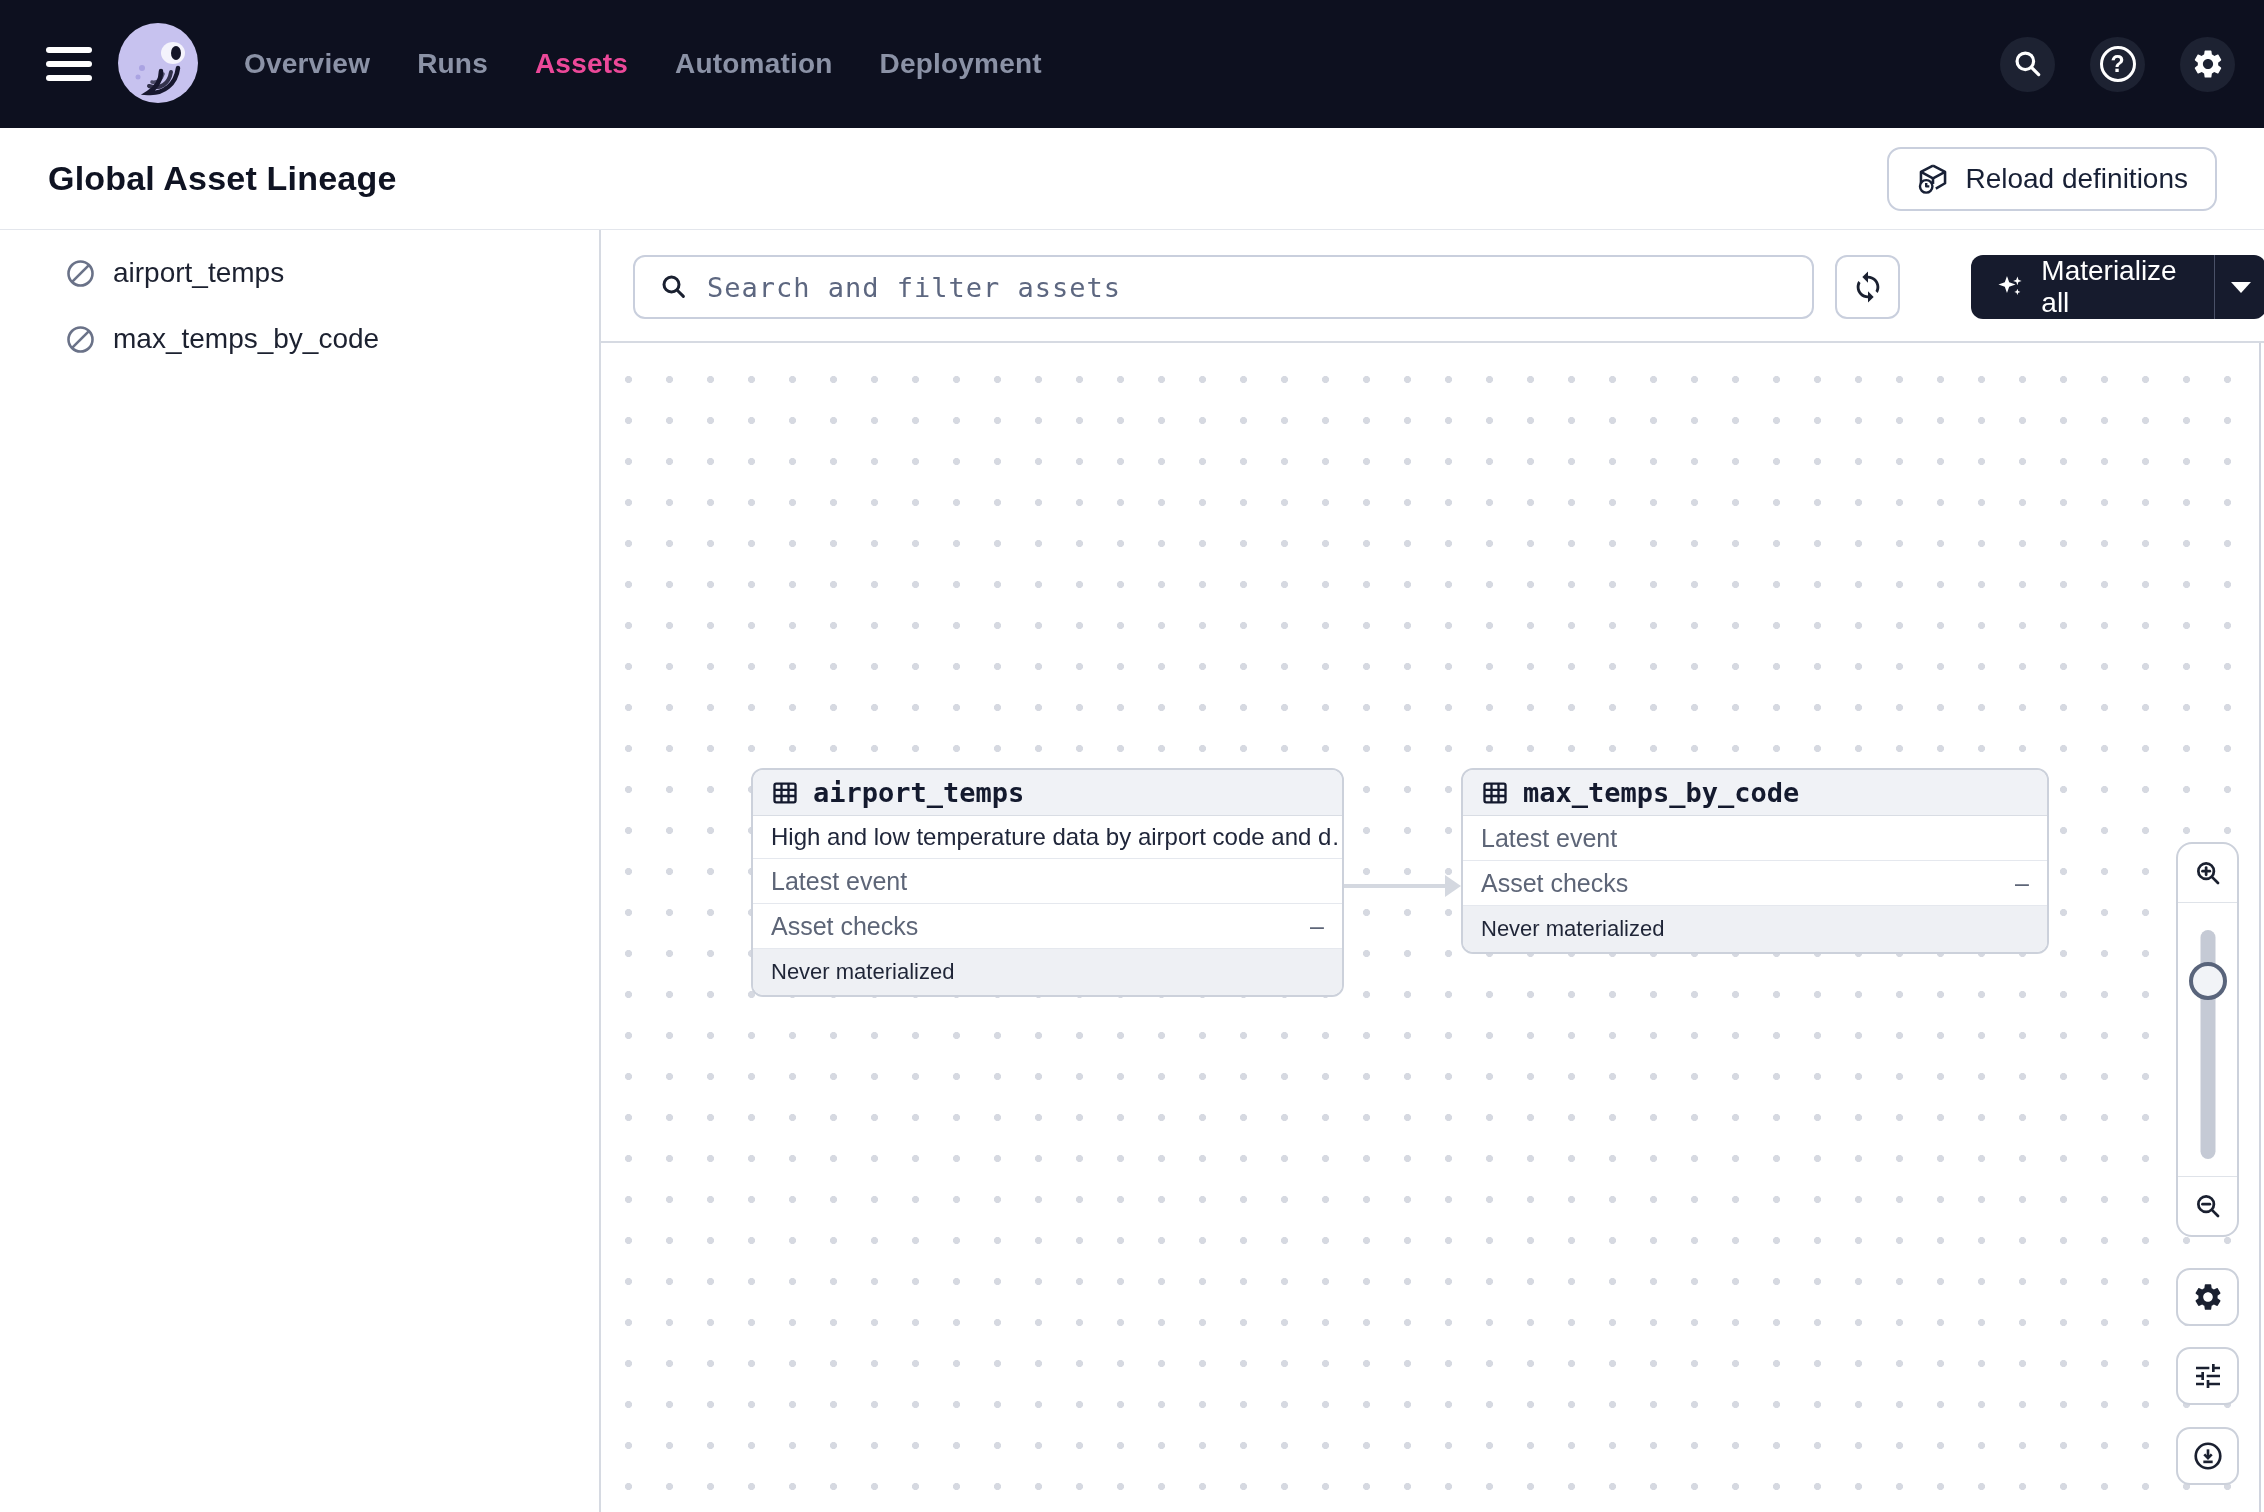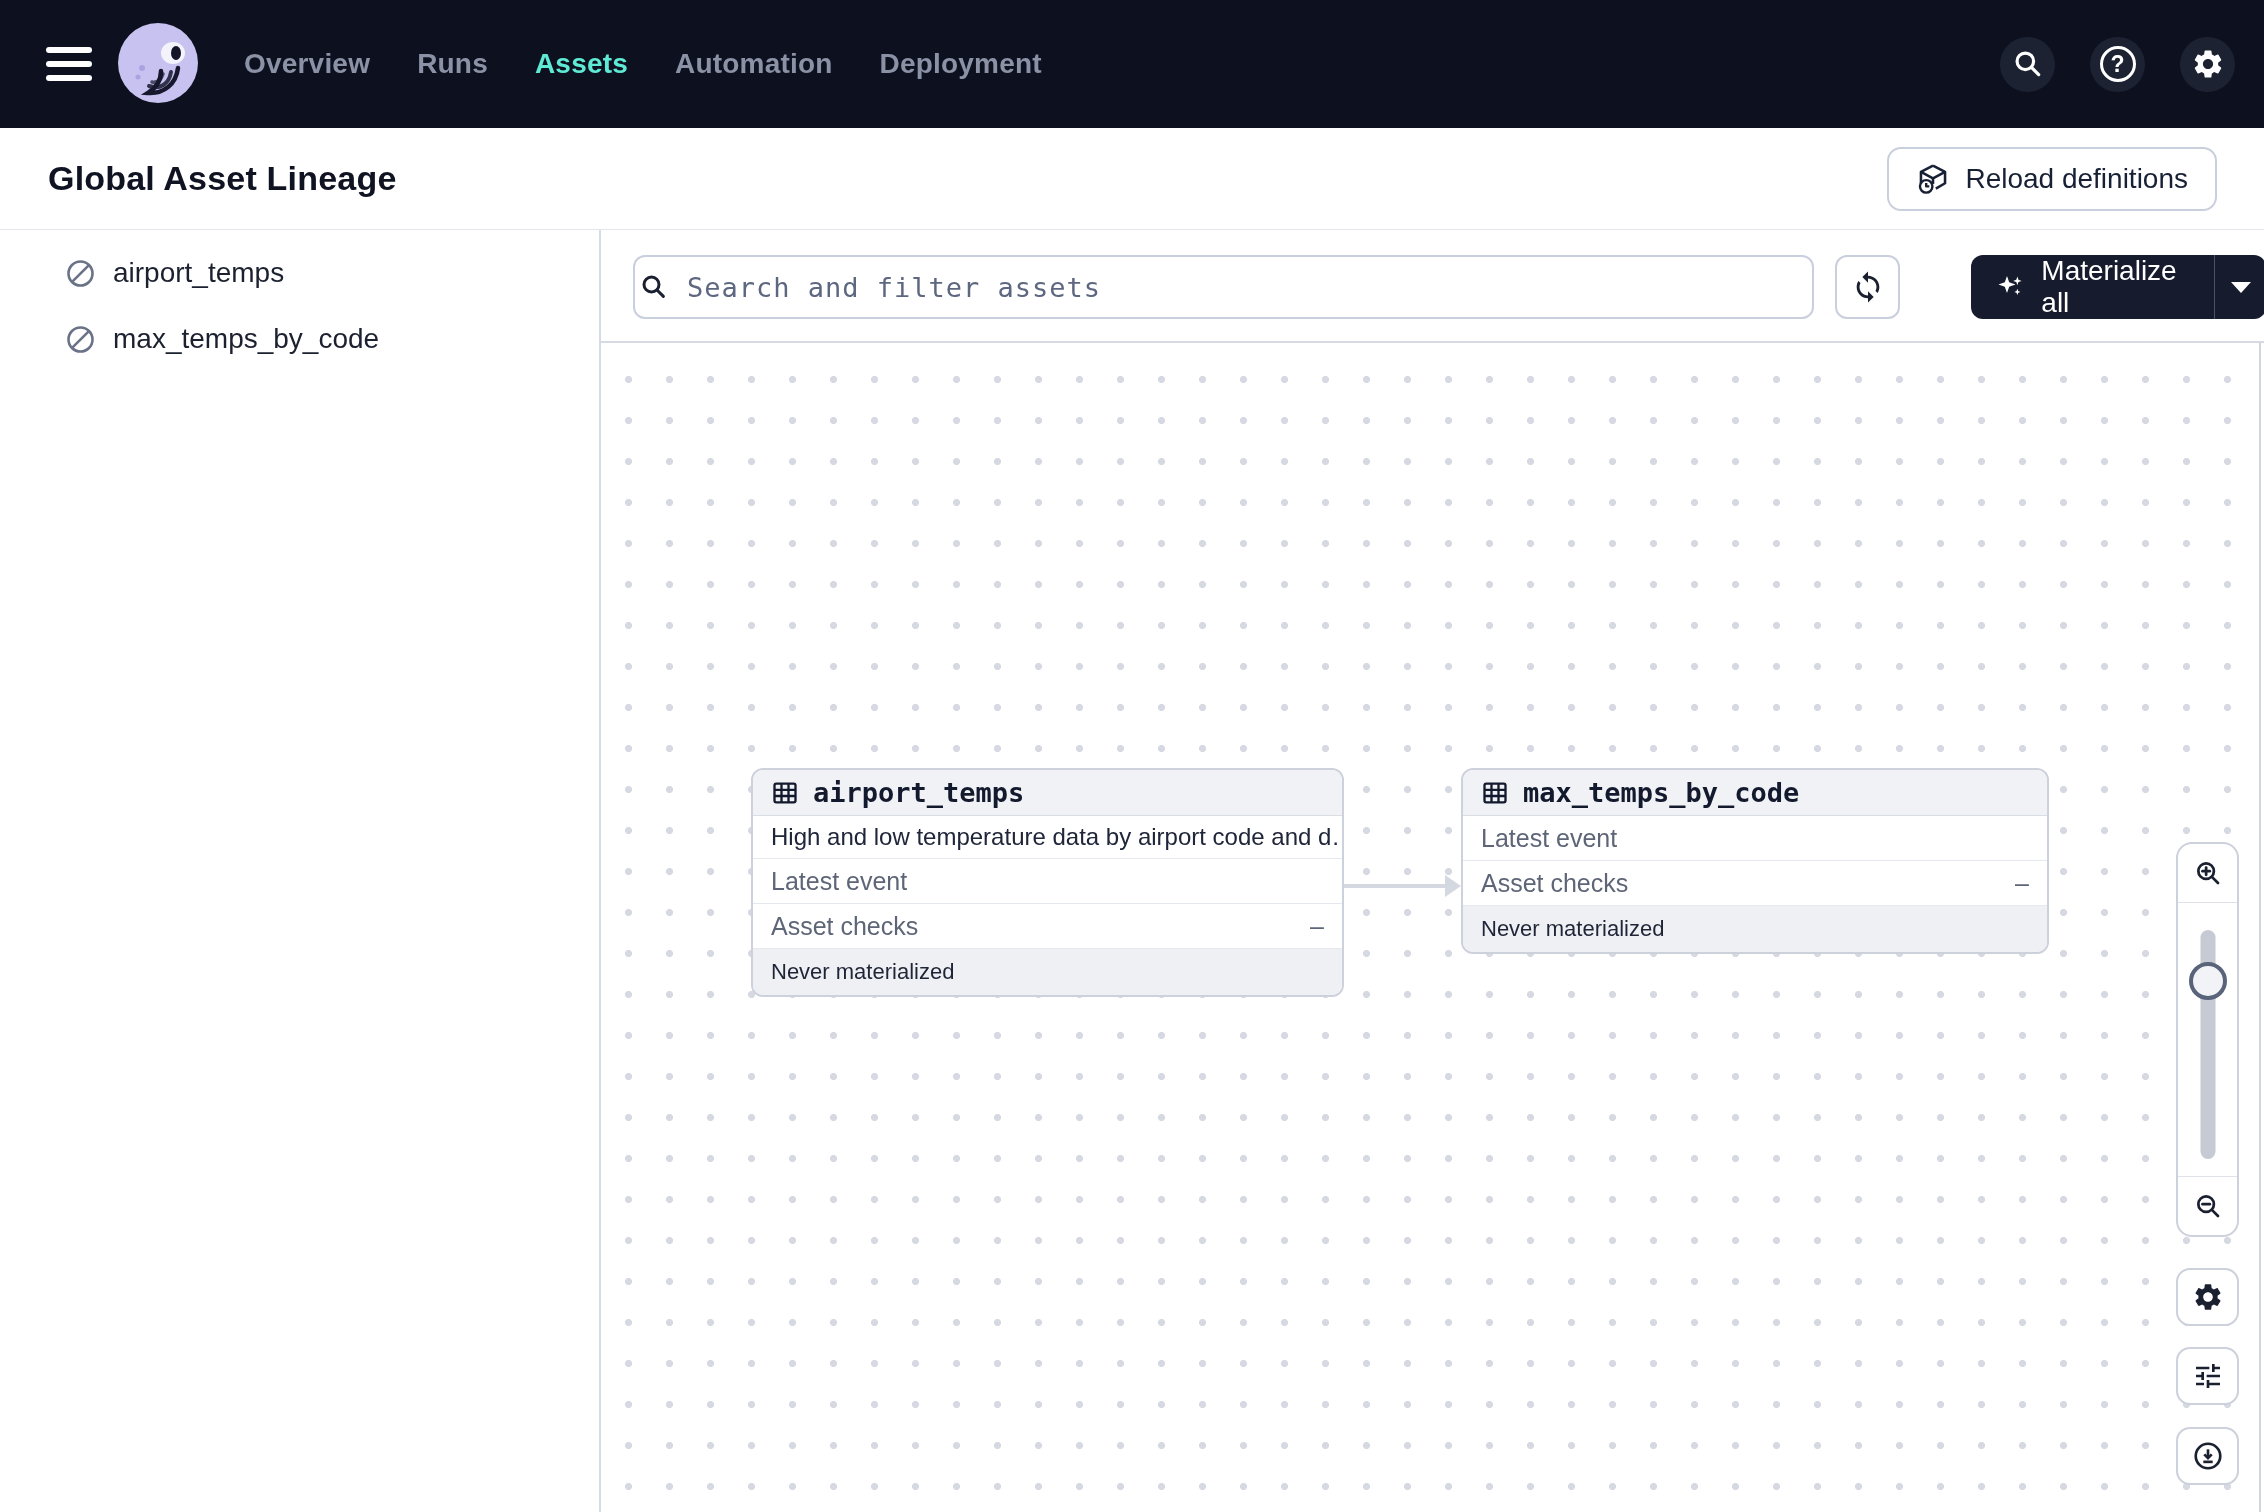--- a/index.html
+++ b/index.html
@@ -18,21 +18,21 @@
     display:flex; align-items:center;
   }
   .hamburger { margin-left:46px; width:46px; cursor:pointer; }
   .hamburger .bar { height:6px; background:#ffffff; border-radius:3px; margin:8px 0; }
   .logo { width:84px; height:84px; margin-left:24px; }
   .nav-links { display:flex; gap:47px; margin-left:44px; }
   .nav-link {
     font-size:28px; font-weight:600; color:#8b92a6;
     letter-spacing:0.2px; cursor:pointer;
   }
-  .nav-link.active { color:#5eead4; font-weight:700; }
+  .nav-link.active { color:#ec4899; font-weight:700; }
   .nav-right { margin-left:auto; margin-right:29px; display:flex; gap:35px; }
   .nav-icon-btn {
     width:55px; height:55px; border-radius:50%;
     background:#1d2232; color:#ffffff;
     display:flex; align-items:center; justify-content:center;
     cursor:pointer;
   }
   .help-ring {
     width:36px; height:36px; border:3px solid #fff; border-radius:50%;
     display:flex; align-items:center; justify-content:center;
@@ -79,21 +79,21 @@
     padding-left:65px; gap:17px; cursor:pointer;
   }
   .asset-item .label { font-size:28px; color:#1c2130; }
 
   
   .canvas-col { flex:1; display:flex; flex-direction:column; position:relative; }
   .graph-toolbar { height:113px; border-bottom:2px solid #d6dae2; position:relative; background:#fff; }
   .search-box {
     position:absolute; left:32px; top:25px; width:1181px; height:64px;
     border:2px solid #c9cfdd; border-radius:12px; background:#fff;
-    display:flex; align-items:center; gap:16px; padding-left:4px;
+    display:flex; align-items:center; gap:16px; padding-left:24px;
   }
   .search-box input {
     flex:1; border:none; outline:none; background:transparent;
     font-family:"DejaVu Sans Mono", monospace;
     font-size:27px; letter-spacing:1px; color:#39405a;
   }
   .search-box input::placeholder { color:#5d6780; }
   .refresh-btn {
     position:absolute; left:1234px; top:25px; width:65px; height:64px;
     border:2px solid #c9cfdd; border-radius:12px; background:#fff;

